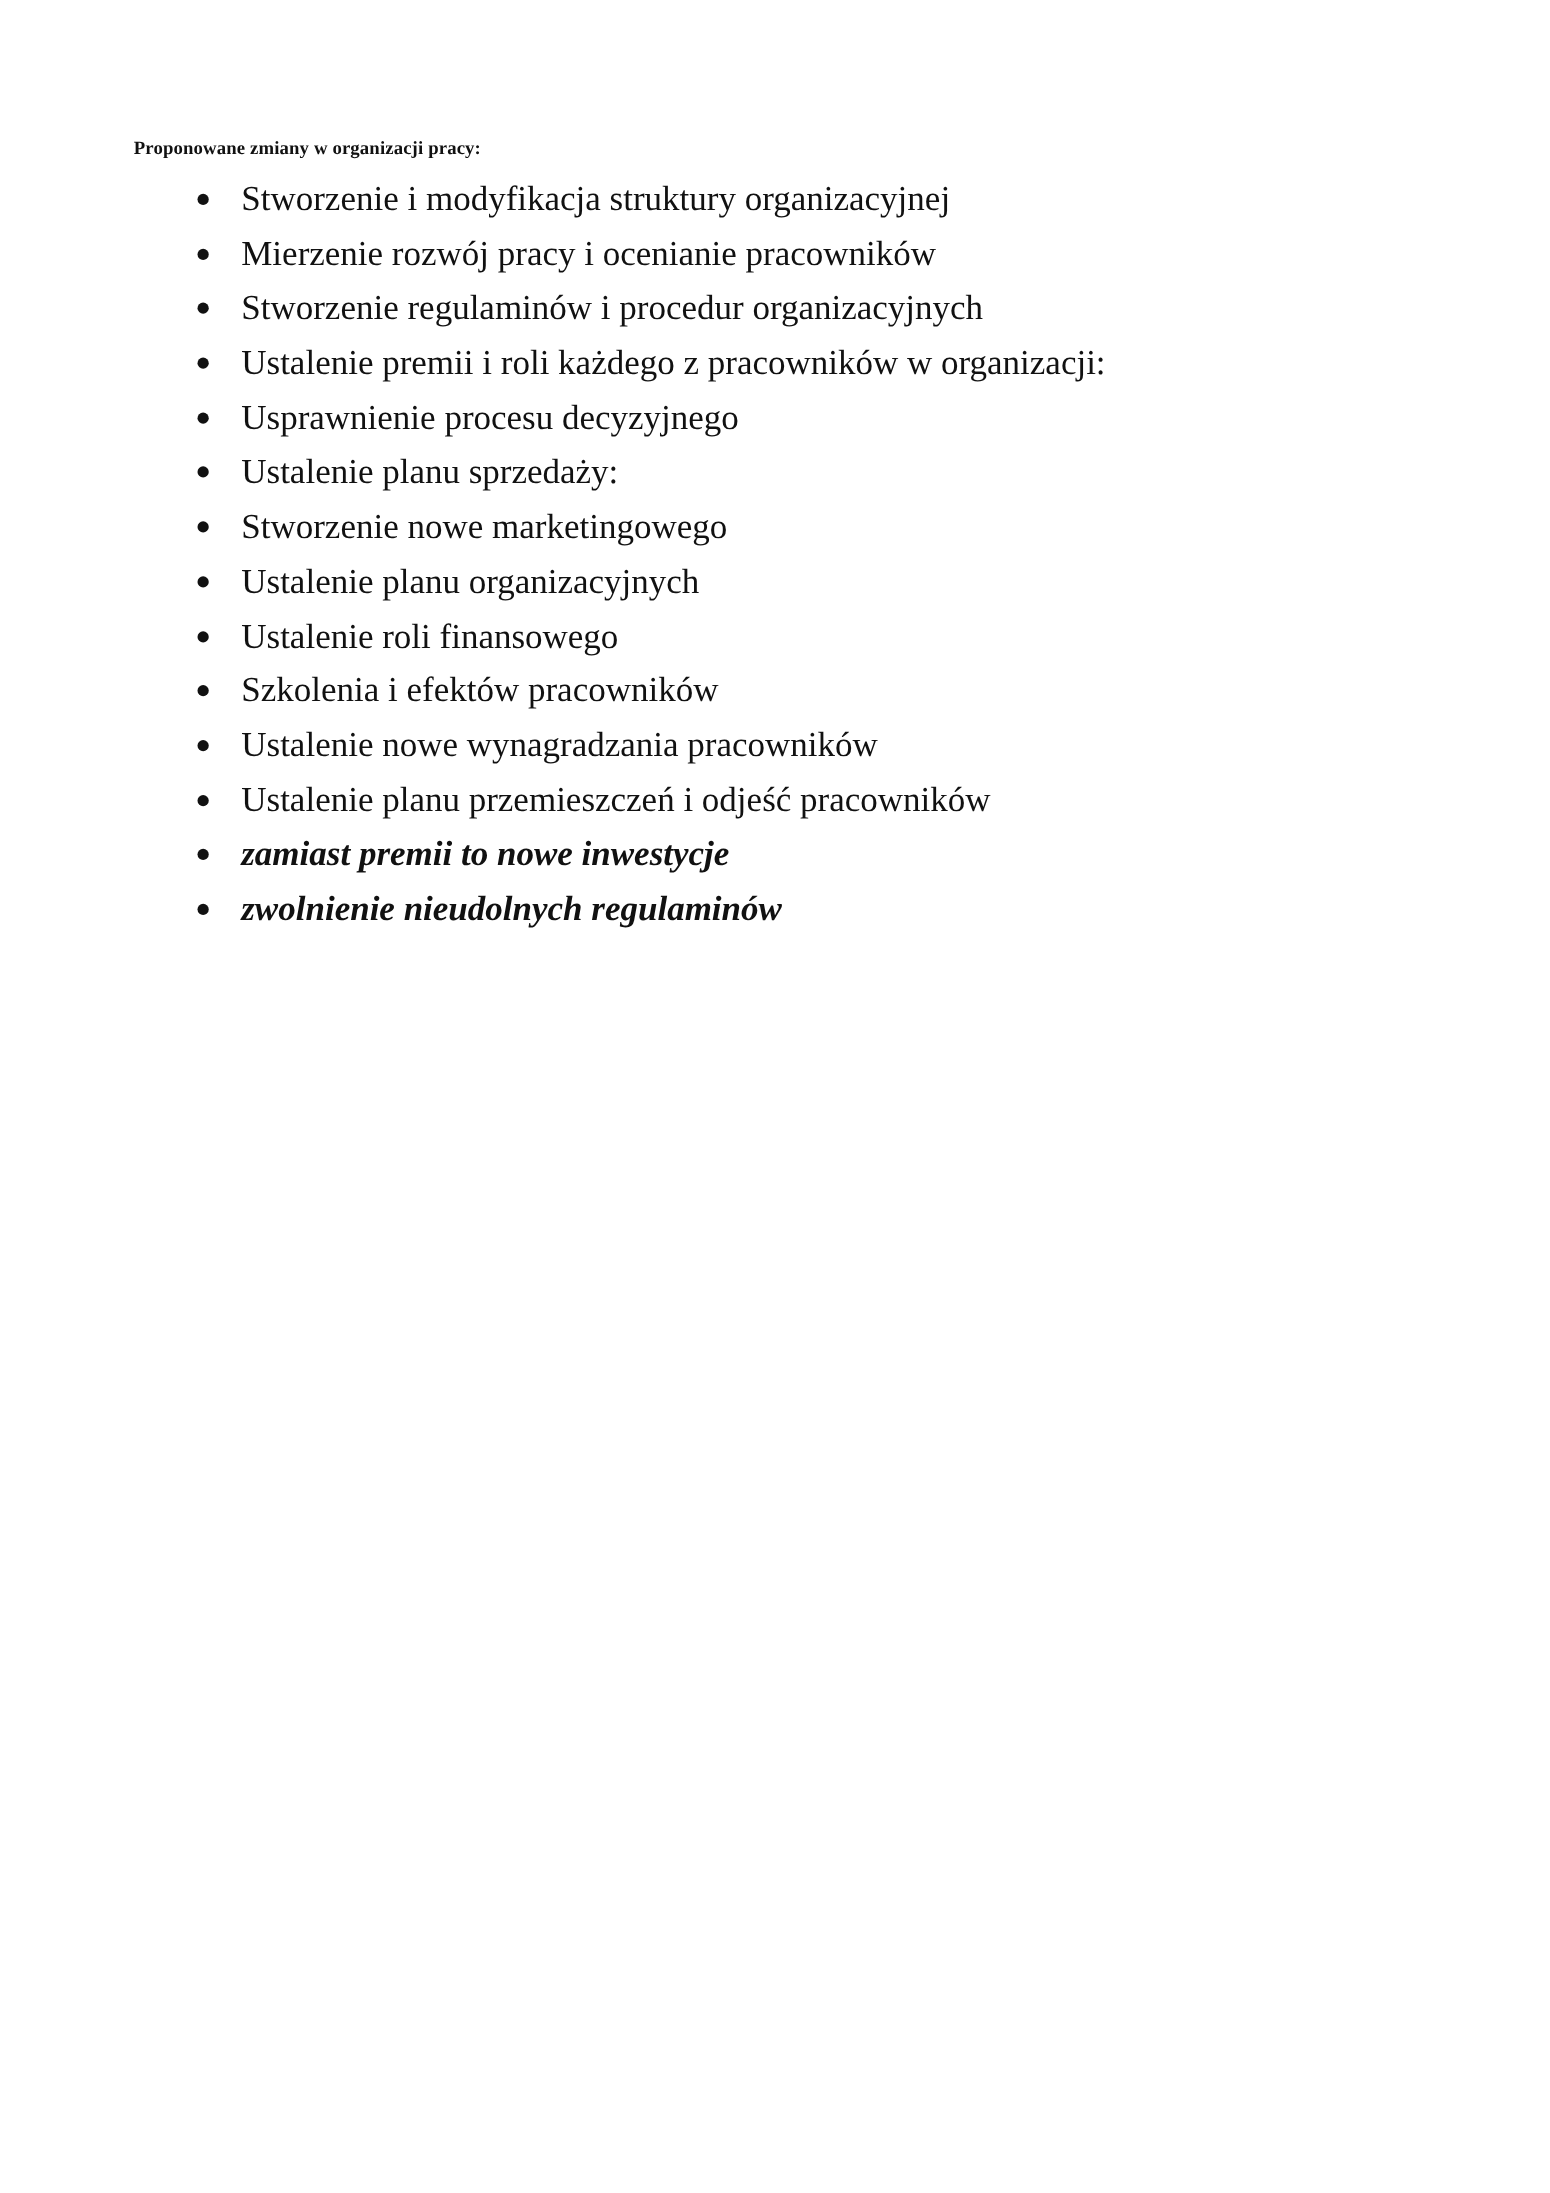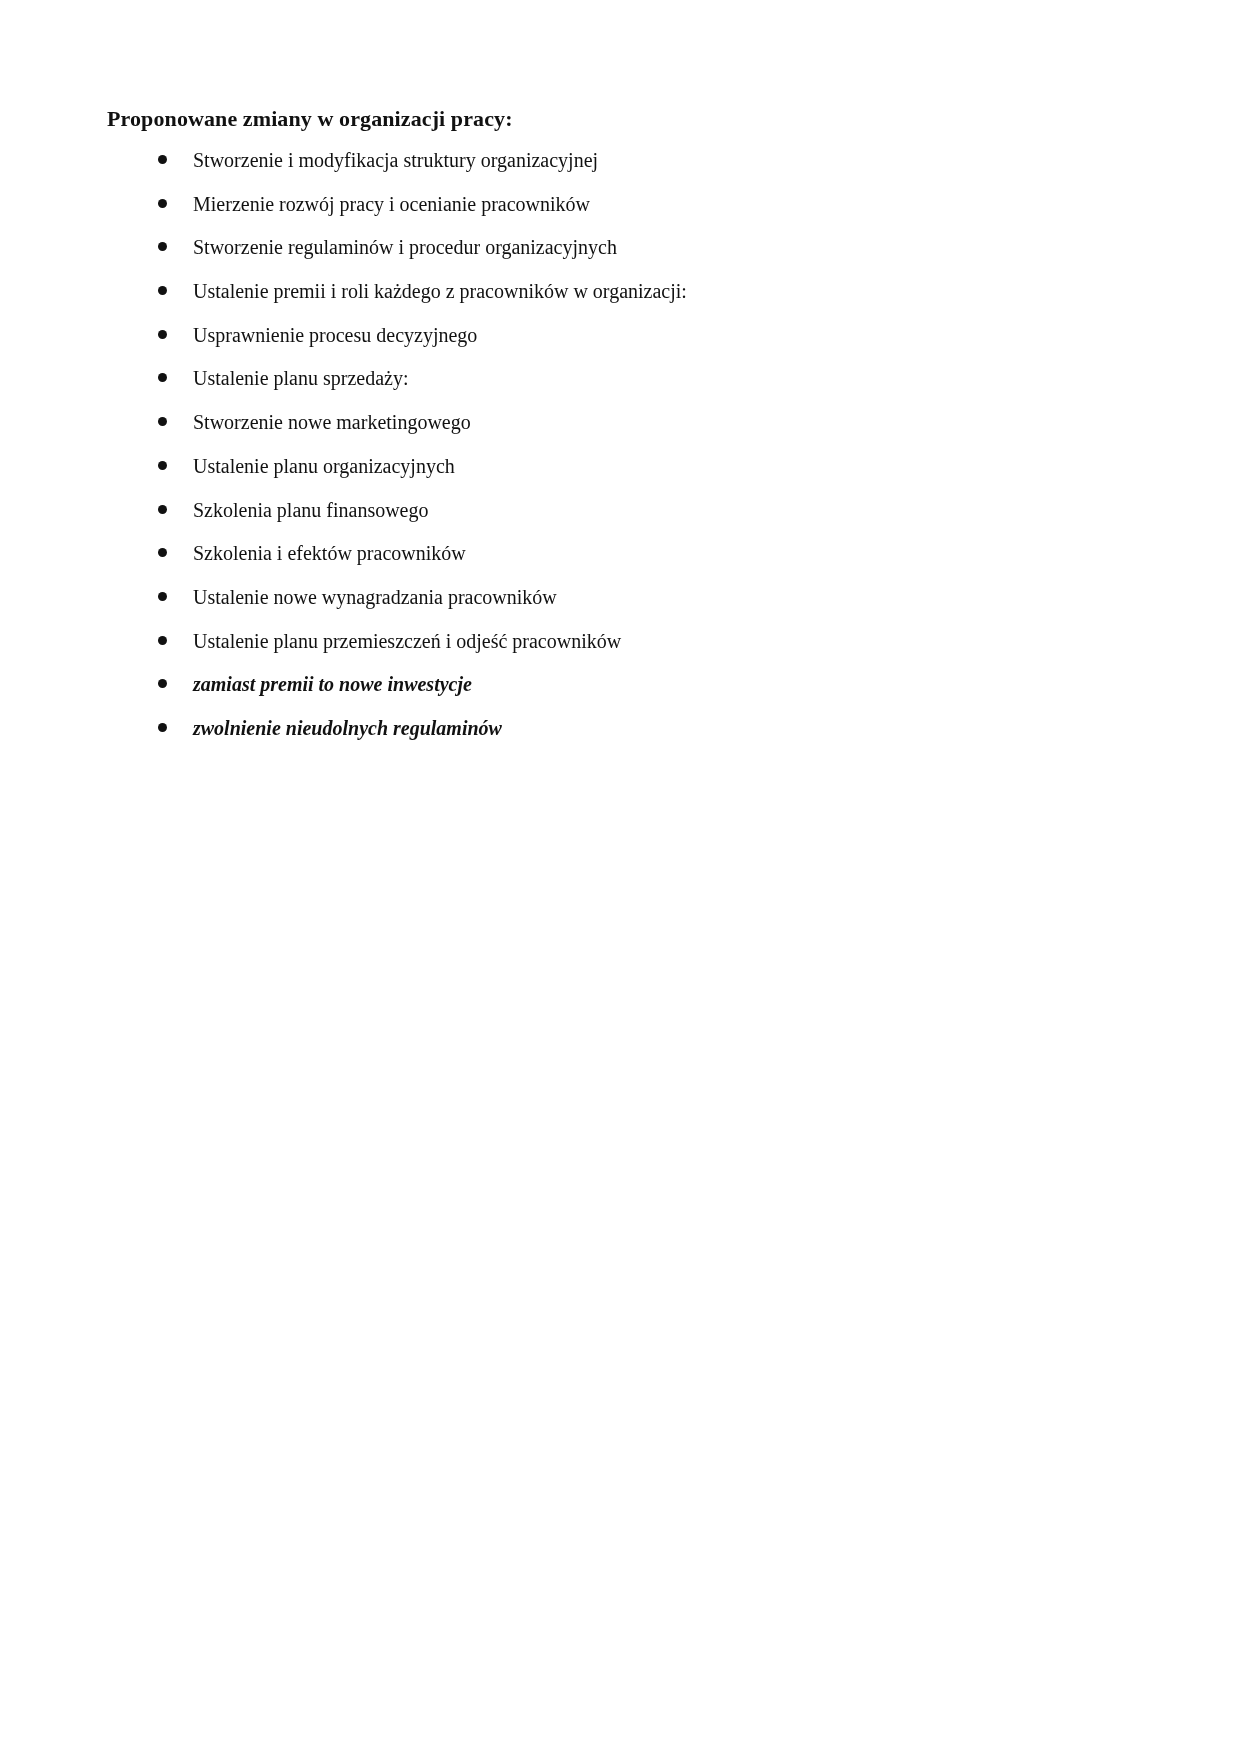--- a/index.html
+++ b/index.html
@@ -20,21 +20,21 @@
       left: 0;
       top: 0;
       width: 1240px;
       height: 1754px;
       background: #ffffff;
     }
     .heading {
       position: absolute;
       left: 107px;
       top: 106px;
-      font-size: 22px;
+      font-size: 15px;
       font-weight: bold;
       line-height: 26px;
       white-space: nowrap;
       letter-spacing: 0.1px;
     }
     .list {
       position: absolute;
       left: 0;
       top: 147px;
       margin: 0;
@@ -52,21 +52,21 @@
       top: 8px;
       width: 9px;
       height: 9px;
       border-radius: 50%;
       background: #111111;
     }
     .item-text {
       position: absolute;
       left: 193px;
       top: 0;
-      font-size: 20px;
+      font-size: 28px;
       line-height: 26px;
     }
     .item-text.bold {
       font-weight: bold;
       font-style: italic;
     }
   </style>
 </head>
 <body>
 
@@ -101,21 +101,21 @@
     <li class="list-item">
       <span class="bullet"></span>
       <span class="item-text">Stworzenie nowe marketingowego</span>
     </li>
     <li class="list-item">
       <span class="bullet"></span>
       <span class="item-text">Ustalenie planu organizacyjnych</span>
     </li>
     <li class="list-item">
       <span class="bullet"></span>
-      <span class="item-text">Szkolenia planu finansowego</span>
+      <span class="item-text">Ustalenie roli finansowego</span>
     </li>
     <li class="list-item">
       <span class="bullet"></span>
       <span class="item-text">Szkolenia i efektów pracowników</span>
     </li>
     <li class="list-item">
       <span class="bullet"></span>
       <span class="item-text">Ustalenie nowe wynagradzania pracowników</span>
     </li>
     <li class="list-item">

